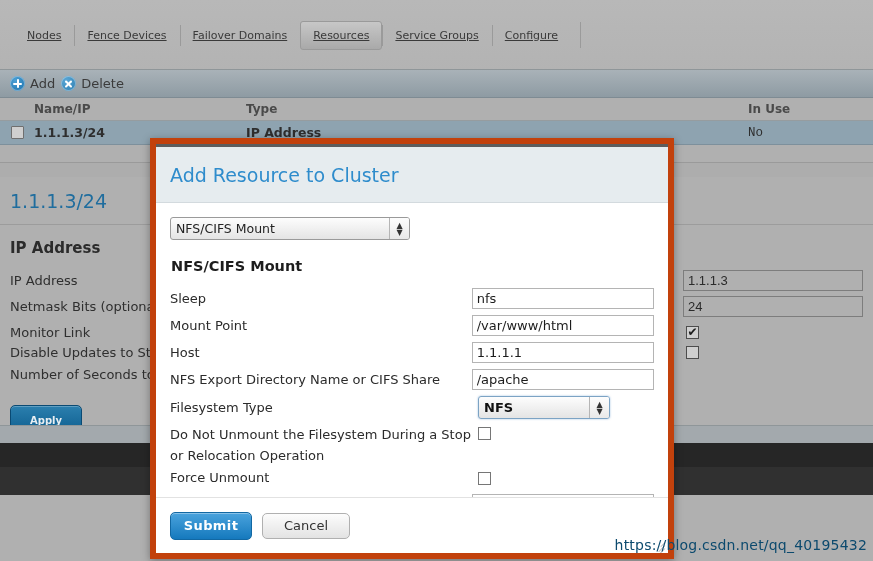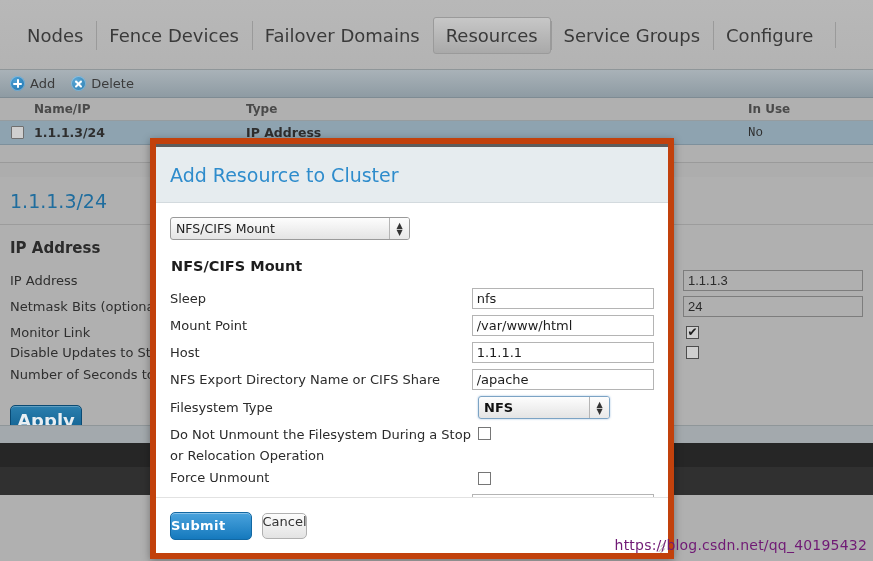--- a/index.html
+++ b/index.html
@@ -26,25 +26,26 @@
     background: linear-gradient(to bottom, #b8b8b8 0%, #b3b3b3 100%);
     display:flex; align-items:center;
     padding-left: 14px;
     position:relative;
   }
   .tabbar:after{
     content:""; position:absolute; left:0; right:0; bottom:0; height:1px;
     background:#8f9699;
   }
   .tab {
-    font-size: 18px;
+    font-size: 11px;
     color:#3a3a3a;
     padding: 8px 13px;
     position: relative;
     white-space:nowrap;
+    text-decoration:underline;
   }
   .tab + .tab::before {
     content:""; position:absolute; left:0; top:4px; bottom:4px; width:1px;
     background:#9a9a9a;
   }
   .tab.active {
     background: linear-gradient(to bottom,#c7c7c7 0%, #a9a9a9 100%);
     border:1px solid #9a9a9a;
     border-radius:3px;
     padding: 7px 12px;
@@ -53,21 +54,21 @@
   .tab-end-divider{
     width:1px; height:26px; background:#9a9a9a; margin-left:9px;
   }
 
   
   .toolbar {
     height: 28px;
     background: linear-gradient(to bottom, #a9b2b8 0%, #8e9ba3 100%);
     display:flex; align-items:center;
     padding-left:10px;
-    gap: 16px;
+    gap: 6px;
     border-bottom:1px solid #7e8b93;
   }
   .tool-btn { display:flex; align-items:center; gap:5px; color:#3b3b3b; font-size:13px;}
   .ic-circle {
     width:15px;height:15px;border-radius:50%;
     background: radial-gradient(circle at 35% 30%, #4a9fd4, #1a70ab);
     position:relative; display:inline-block;
     box-shadow: inset 0 0 0 1px rgba(255,255,255,.35);
   }
   .ic-circle::before, .ic-circle::after{
@@ -129,21 +130,21 @@
   .bg-chk {
     width:13px;height:13px;background:#cfcfcf;border:1px solid #4d4d4d;
     display:flex;align-items:center;justify-content:center;
     font-size:12px; color:#1c1c1c; line-height:1;
   }
   .apply-btn{
     margin-top:22px;
     width:72px;height:30px;border-radius:5px;
     background:linear-gradient(to bottom,#2b7fae 0%, #0d5d8e 100%);
     border:1px solid #0a4a73;
-    color:#e8eef2; font-weight:bold; font-size:18px;
+    color:#e8eef2; font-weight:bold; font-size:10px;
     display:flex;align-items:center;justify-content:center;
     box-shadow: inset 0 1px 0 rgba(255,255,255,.25);
   }
   .foot-strip{
     position:absolute; left:0; right:0; bottom:0;
   }
   .foot-light{ height:18px; background:#a3a9ad; border-top:1px solid #8f9699;}
   .foot-dark{ height:24px; background:#262626; }
   .foot-dark2{ height:28px; background:#303030; }
 
@@ -216,44 +217,44 @@
     position:absolute; left:0; right:0; bottom:0;
     height:56px; background:#fff;
     border-top:1px solid #e2e2e2;
     display:flex; align-items:center; padding-left:14px; gap:10px;
   }
   .btn-submit{
     width:82px;height:28px;border-radius:5px;
     background:linear-gradient(to bottom,#4aa3dd 0%, #1579bd 100%);
     border:1px solid #1268a3;
     color:#fff;font-weight:bold;font-size:13px;
-    display:flex;align-items:center;
+    display:flex;align-items:center;justify-content:center;
     box-shadow: inset 0 1px 0 rgba(255,255,255,.35);
     letter-spacing:.4px;
   }
   .btn-cancel{
-    width:45px;height:26px;border-radius:5px;
+    width:88px;height:26px;border-radius:5px;
     background:linear-gradient(to bottom,#fcfcfc 0%, #e3e3e3 100%);
     border:1px solid #b0b0b0;
     color:#333;font-size:13px;
-    display:flex;align-items:flex-start;justify-content:center;
+    display:flex;align-items:center;justify-content:center;
   }
   .resize-grip{
     position:absolute; right:3px; bottom:3px; width:12px; height:12px;
     opacity:.55;
   }
   .resize-grip i{
     position:absolute; right:0; height:1px; background:#888;
     transform-origin: right center; transform:rotate(-45deg);
   }
 
   
   .watermark{
     position:absolute; right:6px; bottom:8px;
-    font-size:14px; color:#701a75; white-space:nowrap;
+    font-size:14px; color:#0c4a6e; white-space:nowrap;
     font-family:"DejaVu Sans","Liberation Sans",sans-serif;
     letter-spacing:.2px;
   }
 </style>
 </head>
 <body>
 
 <div id="app">
 
   <div class="tabbar">

